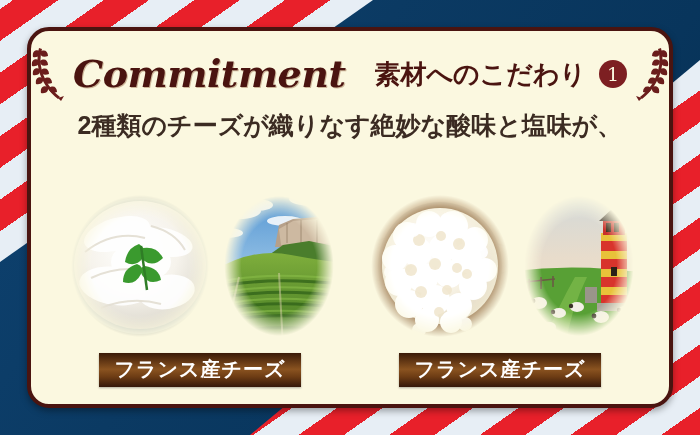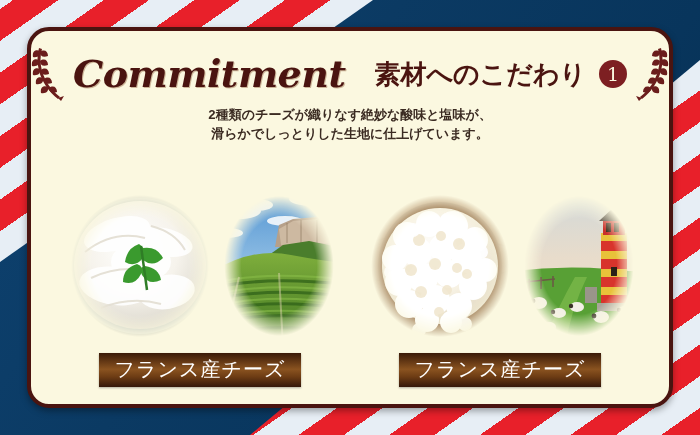--- a/index.html
+++ b/index.html
@@ -75,23 +75,23 @@
     background:#7d1f22;color:#fbf8e0;
     font-family:"DejaVu Serif","Liberation Serif",serif;
     font-size:19px;line-height:28px;text-align:center;
     flex:0 0 auto;margin-left:5px;
   }
 
   
   .subtitle{
     position:absolute;left:0;top:76px;width:100%;
     text-align:center;
-    font-family:Liberation Mono, monospace;
+    font-family:Liberation Sans, sans-serif;
     font-weight:bold;
-    font-size:13px;line-height:1.45;
+    font-size:25px;line-height:1.45;
     color:#3b2b22;
   }
   .subtitle span{display:block;}
 
   
   .panels{
     position:absolute;left:0;top:150px;width:100%;
     display:flex;justify-content:center;align-items:flex-start;
   }
   .panel{width:300px;display:flex;flex-direction:column;align-items:center;}
@@ -104,21 +104,21 @@
     -webkit-mask-image:radial-gradient(ellipse 46% 48% at 50% 50%,#000 62%,transparent 90%);
             mask-image:radial-gradient(ellipse 46% 48% at 50% 50%,#000 62%,transparent 90%);}
 
   
   .badge{
     margin-top:2px;
     padding:5px 16px 7px;
     background:linear-gradient(180deg,#3a1a08 0%,#8a5320 48%,#6d3c14 70%,#35180a 100%);
     color:#ffffff;
     font-family:"DejaVu Sans","Liberation Sans",sans-serif;
-    font-weight:normal;font-size:20px;line-height:1.1;
+    font-weight:bold;font-size:20px;line-height:1.1;
     letter-spacing:1px;
     white-space:nowrap;
     box-shadow:0 1px 2px rgba(0,0,0,.3);
   }
 </style>
 </head>
 <body>
 
 <div class="stage">
 
@@ -164,21 +164,20 @@
           <path d="M12 32 C7 30 4 33 5 38 C10 39 13 36 12 32 Z"></path>
           <path d="M13 33 C17 30 21 32 21 37 C16 39 13 37 13 33 Z"></path>
           <path d="M17 41 C12 39 9 42 10 47 C15 48 18 45 17 41 Z"></path>
           <path d="M18 42 C22 39 26 41 26 46 C21 48 18 46 18 42 Z"></path>
         </g>
       </svg>
     </div>
 
     <div class="subtitle">
       <span>2種類のチーズが織りなす絶妙な酸味と塩味が、</span>
-      <span>滑らかでしっとりした生地に仕上げています。</span>
     </div>
 
     <div class="panels">
 
       <div class="panel">
         <div class="panel-imgs">
 
           <div class="ph main">
             <svg width="170" height="168" viewBox="0 0 170 168">
               <defs>

